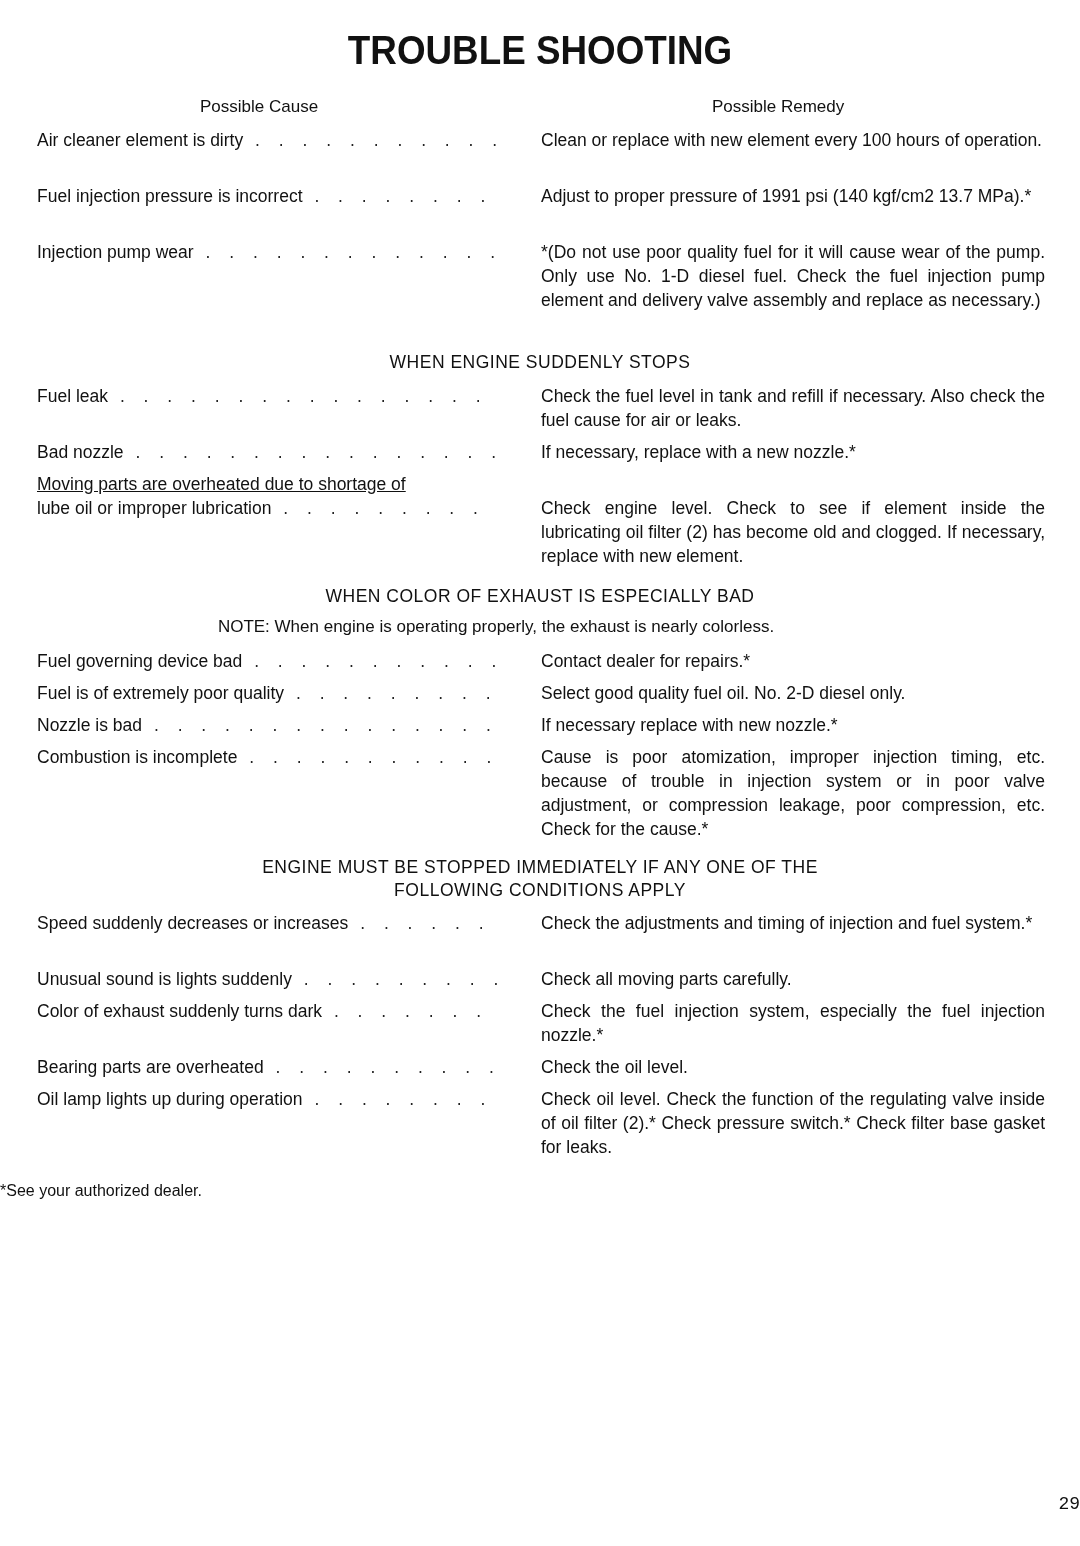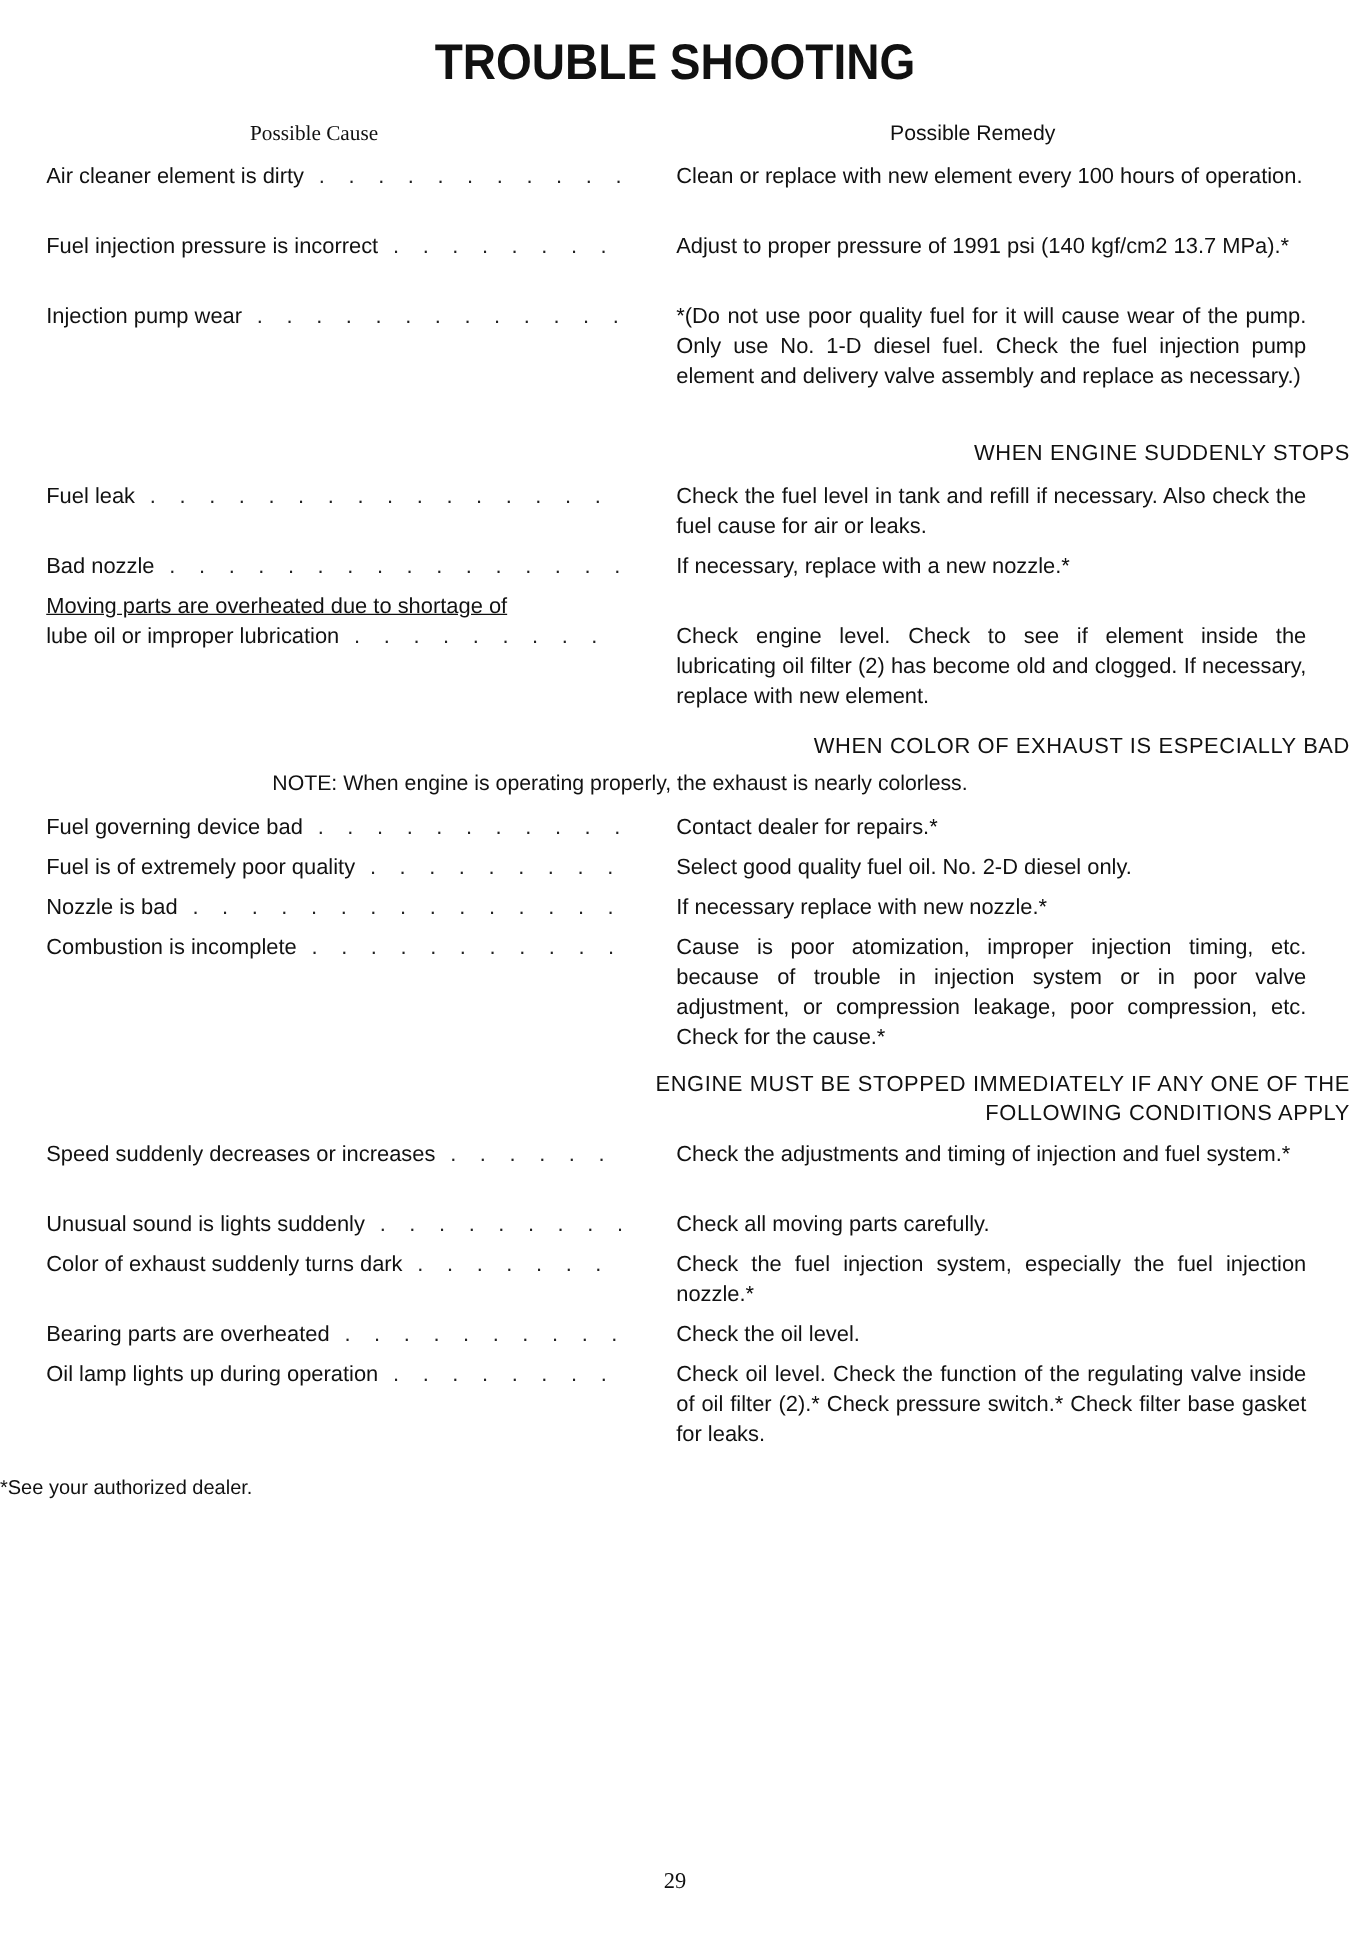--- a/index.html
+++ b/index.html
@@ -8,44 +8,44 @@
     font-family: "Liberation Sans", sans-serif; color: #111;
   }
   .title {
     position: absolute; top: 28px; left: 0; width: 1080px; text-align: center;
     font-family: "Liberation Sans", sans-serif; font-weight: bold;
     font-size: 40px; letter-spacing: 0px; transform: scaleX(0.92);
   }
   .col-head {
     position: absolute; top: 97px; font-size: 17px; font-weight: normal;
   }
-  .col-head.cause { left: 200px; font-family: Liberation Serif, serif; }
+  .col-head.cause { left: 200px; }
   .col-head.remedy { left: 712px; }
   .row { position: absolute; left: 0; width: 1080px; font-size: 17.5px; line-height: 24px; }
   .cause-text {
     position: absolute; left: 37px; width: 460px; white-space: nowrap; overflow: hidden;
   }
   .dots { letter-spacing: 7px; color: #222; }
   .remedy-text {
     position: absolute; left: 541px; width: 504px; text-align: justify;
   }
   .cause-multi { position: absolute; left: 37px; width: 460px; text-decoration: underline; }
   .section-head {
-    position: absolute; left: 0; width: 1080px; text-align: right;
+    position: absolute; left: 0; width: 1080px; text-align: center;
     font-size: 17.5px; letter-spacing: 0.5px; line-height: 24px;
   }
   .note {
     position: absolute; left: 0; width: 992px; text-align: center; font-size: 17px;
   }
   .footnote {
     position: absolute; top: 1182px; left: 0; width: 1080px; font-size: 16px;
   }
   .page-num {
-    position: absolute; top: 1494px; left: 0; width: 1080px; text-align: center;
-    font-family: Liberation Serif, serif; font-size: 18px;
+    position: absolute; top: 1494px; left: 0; width: 1080px; text-align: right;
+    font-family: Liberation Mono, monospace; font-size: 18px;
   }
 </style>
 </head>
 <body>
 
 <div class="title">TROUBLE SHOOTING</div>
 <div class="col-head cause">Possible Cause</div>
 <div class="col-head remedy">Possible Remedy</div>
 
 <div class="row" style="top:128px">

